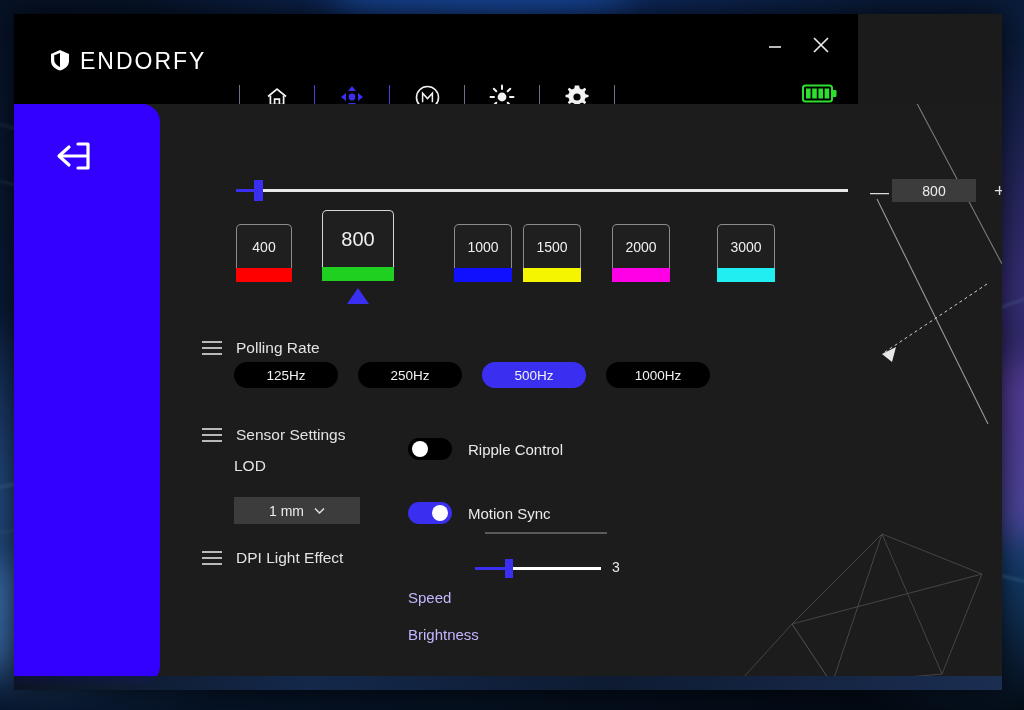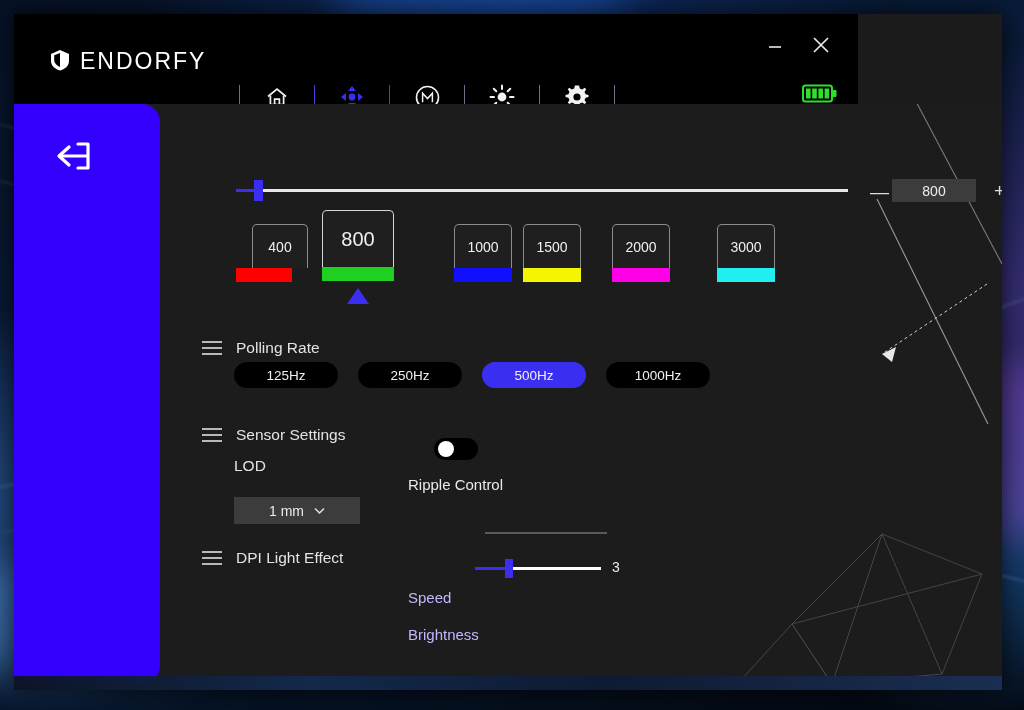--- a/index.html
+++ b/index.html
@@ -534,21 +534,21 @@
         <div id="dpi-track"></div>
         <div id="dpi-fill"></div>
         <div id="dpi-handle"></div>
         <span class="pm-btn" id="dpi-minus">—</span>
         <div id="dpi-value-box">800</div>
         <span class="pm-btn" id="dpi-plus">+</span>
       </div>
 
       <div id="stage-row">
         <div class="stage" style="left:0px; top:14px;">
-          <div class="card" style="width:56px; height:44px; font-size:14px;margin-left:16px;">400</div>
+          <div class="card" style="width:56px; height:44px; font-size:14px;">400</div>
           <div class="bar" style="width:56px; background:#ff0000;"></div>
         </div>
         <div class="stage" style="left:86px; top:0px;">
           <div class="card" style="width:72px; height:57px; font-size:20px; border-color:#d6d6d6;">800</div>
           <div class="bar" style="width:72px; background:#20d020;"></div>
           <div class="marker"></div>
         </div>
         <div class="stage" style="left:190px; top:14px;margin-left:28px;">
           <div class="card" style="width:58px; height:44px; font-size:14px;">1000</div>
           <div class="bar" style="width:58px; background:#1010ff;"></div>
@@ -594,25 +594,31 @@
 
       <span class="sect-label" style="position:absolute; left:54px; top:353px;">LOD</span>
 
       <span class="sel" style="position:absolute; left:54px; top:393px; width:126px; height:27px;">
         <span>1 mm</span>
         <svg class="chev" viewBox="0 0 11 7" fill="none" stroke="#dcdcdc" stroke-width="1.5">
             <path d="M1 1.5 L5.5 6 L10 1.5"></path>
           </svg>
       </span>
 
-      <div class="toggle-row" style="left:228px; top:334px;flex-direction:column;">
+      <div class="toggle-row" style="left:228px; top:334px;">
         <span class="toggle">
             <span class="knob"></span>
           </span>
         <span class="toggle-label">Ripple Control</span>
+      </div>
+      <div class="toggle-row" style="left:228px; top:398px;">
+        <span class="toggle on">
+            <span class="knob"></span>
+          </span>
+        <span class="toggle-label">Motion Sync</span>
       </div>
 
       <div class="row-head" style="left:22px; top:445px;">
         <span class="hamburger">
             <i></i>
             <i></i>
             <i></i>
           </span>
         <span class="sect-label">DPI Light Effect</span>
       </div>

